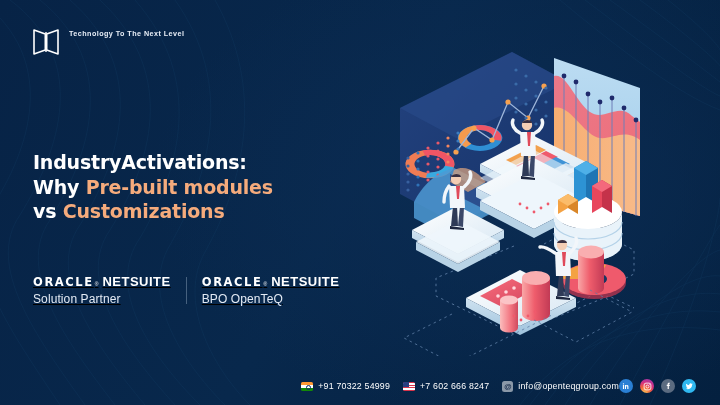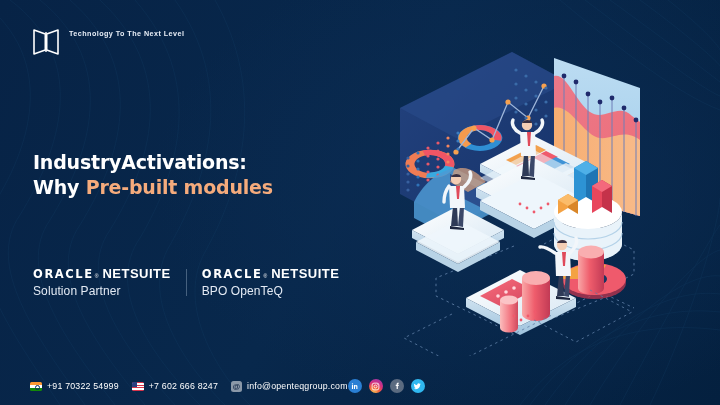--- a/index.html
+++ b/index.html
@@ -26,33 +26,33 @@
                font-family:"DejaVu Sans", sans-serif; }
   .logo-tag { font-size:7.2px; color:#e8eef7; letter-spacing:.45px; margin-top:3px; font-weight:700; }
 
   
   .headline { position:absolute; left:33px; top:150px; line-height:1.30; }
   .hl-line { font-size:19px; font-weight:700; color:#ffffff; letter-spacing:-.2px; white-space:nowrap;
              font-family:"DejaVu Sans", sans-serif; }
   .accent { color:#f5ab7c; }
 
   
-  .badges { position:absolute; left:33px; top:266px; display:flex; align-items:center; }
+  .badges { position:absolute; left:33px; top:274px; display:flex; align-items:center;text-decoration:underline; }
   .badge { display:flex; flex-direction:column; gap:3px; }
   .badge-top { display:flex; align-items:baseline; gap:4px; }
   .oracle-word { font-size:11.5px; font-weight:700; color:#ffffff; letter-spacing:1.6px;
                  font-family:"DejaVu Sans", sans-serif; }
   .oracle-reg { font-size:5px; color:#fff; vertical-align:super; margin-left:-3px; }
   .netsuite-word { font-size:13px; font-weight:700; color:#ffffff; letter-spacing:.5px; }
   .badge-sub { font-size:12px; color:#e3eaf4; font-weight:400; letter-spacing:.1px; }
   .badge-div { width:1px; height:27px; background:#4b6party; background:#46617f; margin:0 15px; }
 
   
   .footer { position:absolute; left:0; right:0; bottom:0; height:38px; display:flex;
-            align-items:center; justify-content:flex-start; padding:0 24px 0 30px; }
+            align-items:center; justify-content:flex-end; padding:0 24px 0 30px; }
   .contacts { display:flex; align-items:center; gap:13px; }
   .contact { display:flex; align-items:center; gap:5px; }
   .contact-text { font-size:8.8px; color:#ffffff; letter-spacing:.2px; }
   .flag { width:12px; height:9px; border-radius:1.5px; flex:none; overflow:hidden; position:relative; display:block; }
   .flag-in { background:linear-gradient(#ff9933 0 33.3%,#ffffff 33.3% 66.6%,#138808 66.6% 100%); }
   .flag-in::after { content:""; position:absolute; left:50%; top:50%; width:3px; height:3px;
                     margin:-1.5px 0 0 -1.5px; border:.7px solid #0a2a6b; border-radius:50%; }
   .flag-us { background:repeating-linear-gradient(#d8344a 0 1.3px,#ffffff 1.3px 2.6px); }
   .flag-us::after { content:""; position:absolute; left:0; top:0; width:5.5px; height:5px; background:#2a3f7f; }
   .at-box { width:11px; height:11px; border-radius:2.5px; background:#8a98a8; color:#0b2040;
@@ -109,20 +109,21 @@
       <rect x="13.3" y="5" width="1.4" height="20" fill="#ffffff"></rect>
     </svg>
     <div class="logo-text">
       <div class="logo-tag">Technology To The Next Level</div>
     </div>
   </div>
 
   <div class="headline">
     <div class="hl-line">IndustryActivations:</div>
     <div class="hl-line"><span>Why </span><span class="accent">Pre-built modules</span></div>
+    <div class="hl-line"><span>vs </span><span class="accent">Customizations</span></div>
   </div>
 
   <div class="badges">
     <div class="badge">
       <div class="badge-top">
         <span class="oracle-word">ORACLE</span>
         <span class="oracle-reg">®</span>
         <span class="netsuite-word">NETSUITE</span>
       </div>
       <div class="badge-sub">Solution Partner</div>

